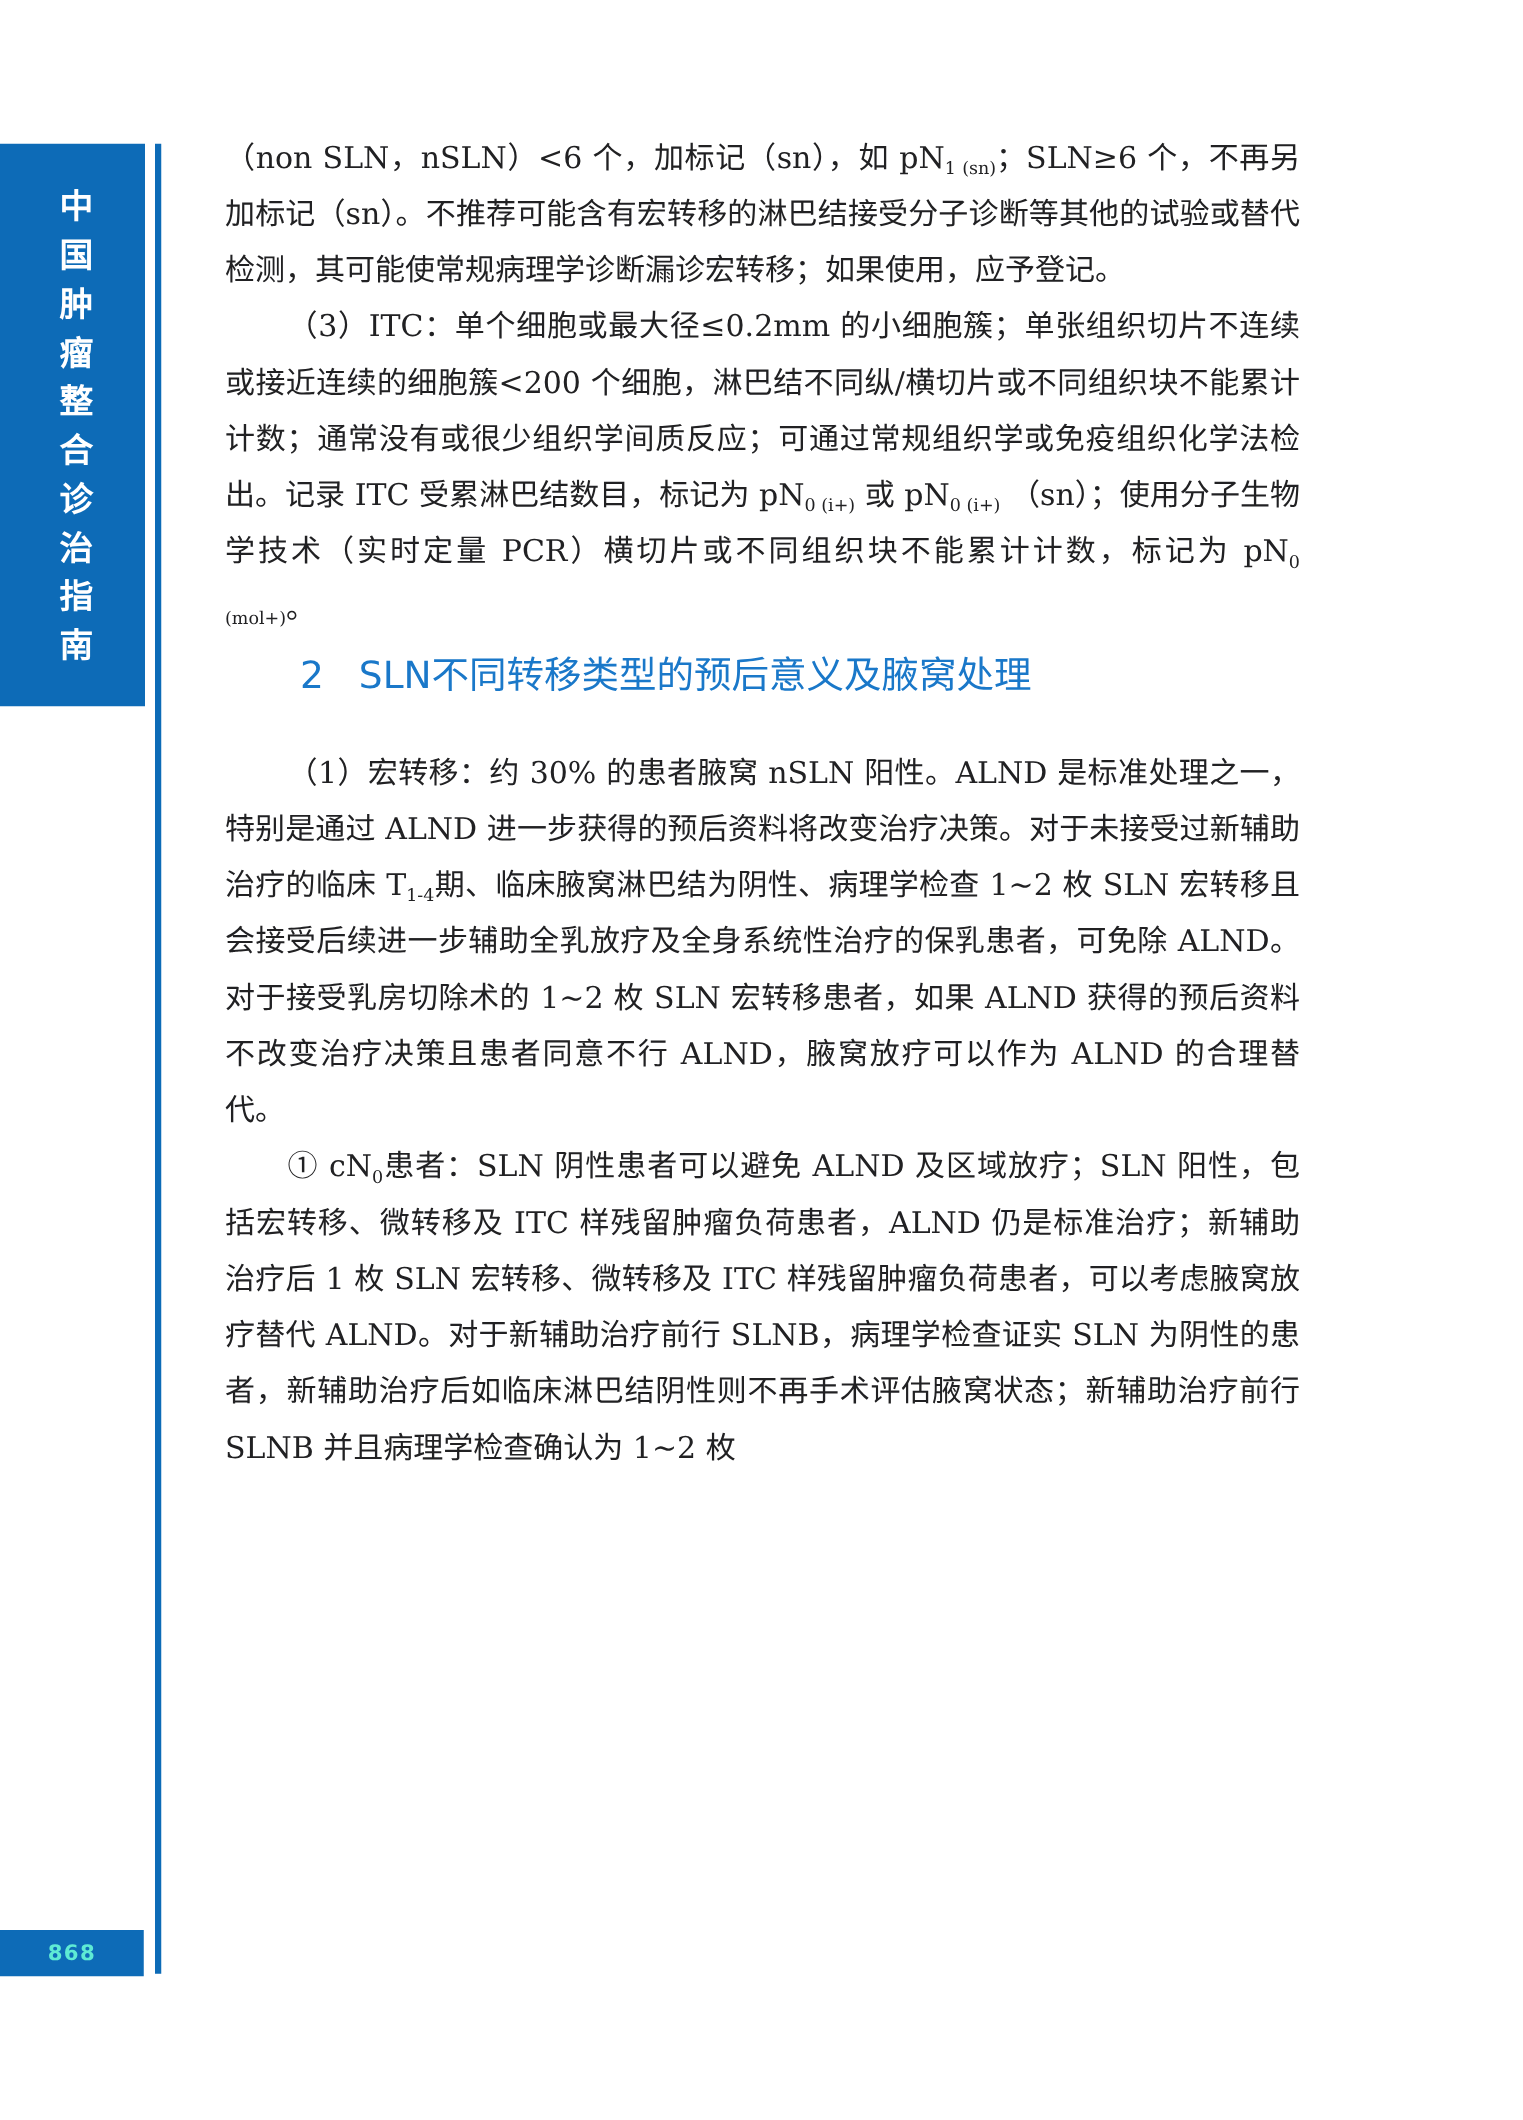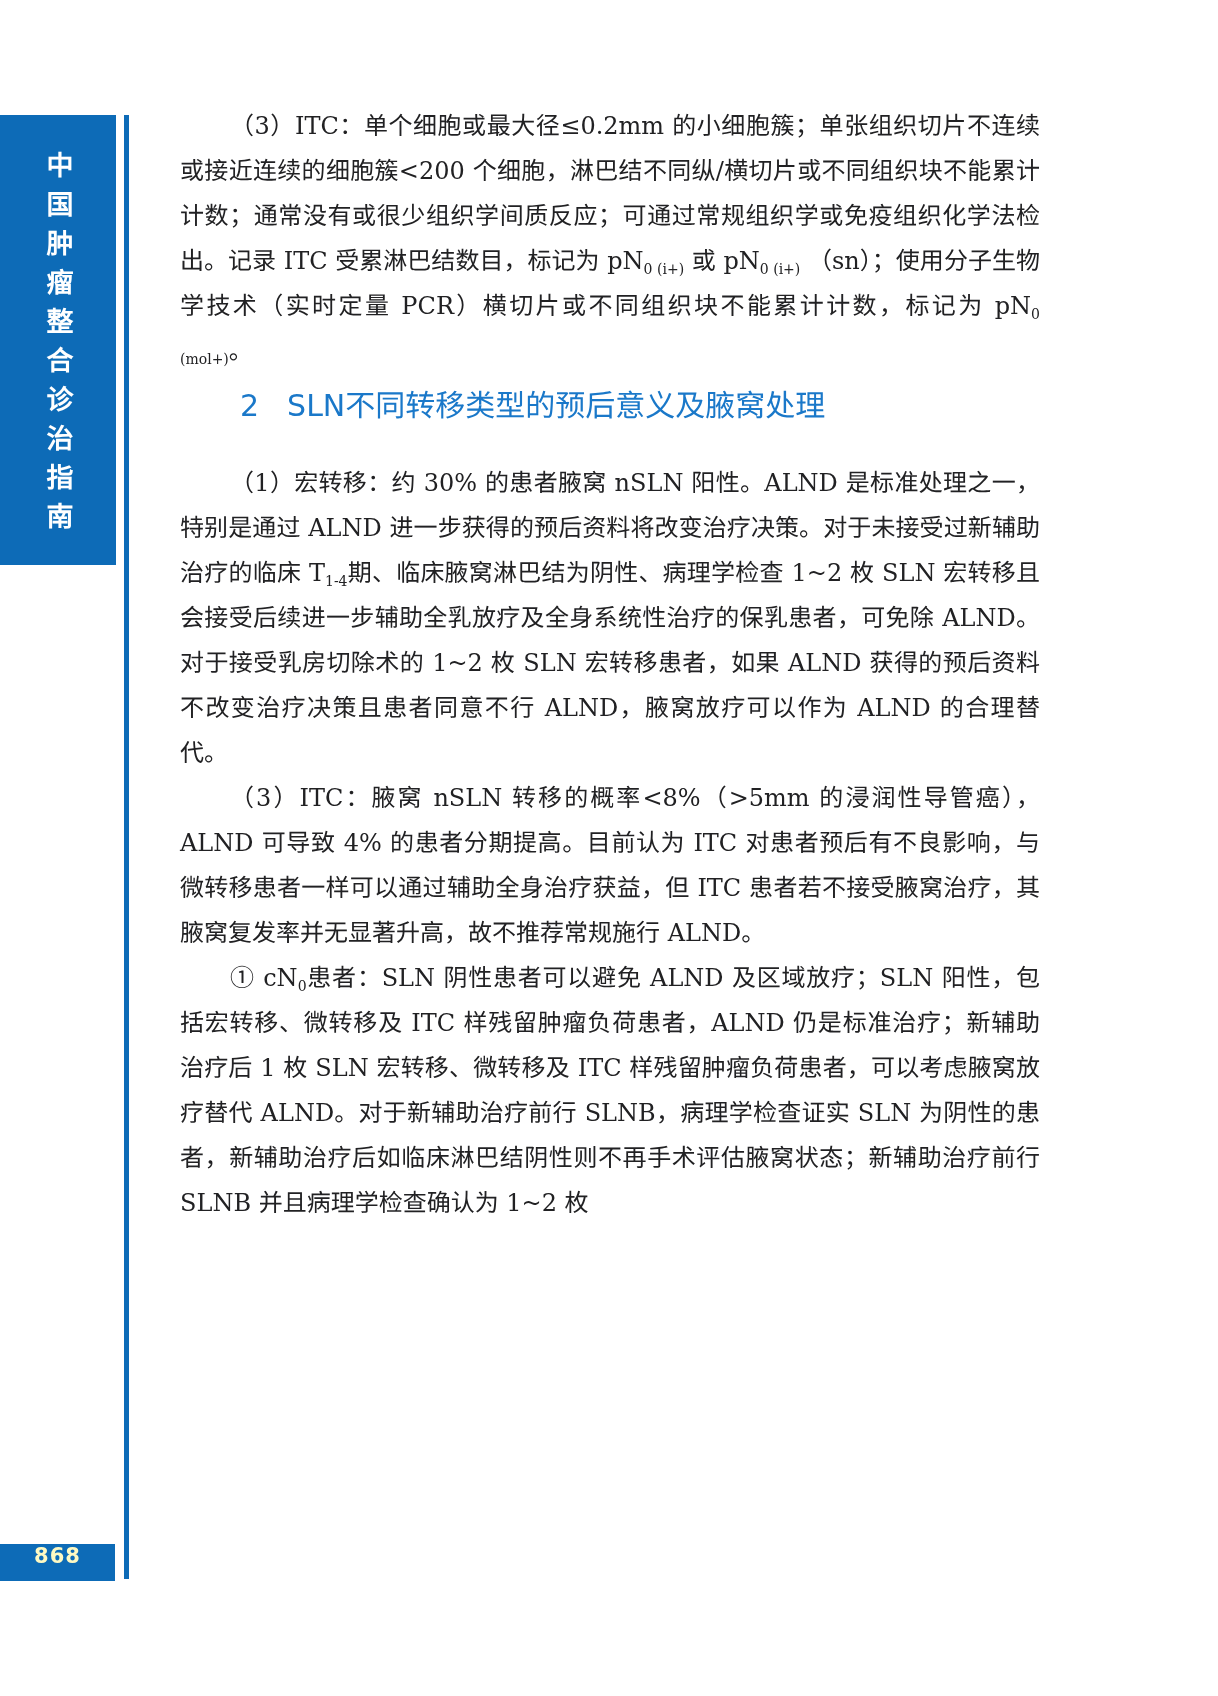--- a/index.html
+++ b/index.html
@@ -36,24 +36,24 @@
   .divider{
     position:absolute;left:124px;top:115px;
     width:5px;height:1464px;
     background:var(--accent);
   }
   
   .page-num{
     position:absolute;left:0;top:1544px;
     width:115px;height:37px;
     background:var(--accent);
-    display:flex;align-items:flex-start;justify-content:center;
-    color:#fef9c3;
+    display:flex;align-items:center;justify-content:center;
+    color:#5eead4;
     font-family:"DejaVu Sans","Liberation Sans",sans-serif;
-    font-weight:bold;font-size:21px;letter-spacing:1px;
+    font-weight:bold;font-size:17px;letter-spacing:1px;
   }
   
   .content{
     position:absolute;left:180px;top:104px;
     width:860px;
     color:var(--text);
     font-size:24px;
     line-height:45px;
     text-align:justify;
   }
@@ -89,27 +89,27 @@
 
   <div class="divider"></div>
 
   <div class="page-num">
     <span>868</span>
   </div>
 
   <div class="content">
 
     <div>
+        <p class="para"><span>（non SLN，nSLN）&lt;6 个，加标记（sn），如 pN</span><sub>1 (sn)</sub><span>；SLN≥6 个，不再另加标记（sn）。不推荐可能含有宏转移的淋巴结接受分子诊断等其他的试验或替代检测，其可能使常规病理学诊断漏诊宏转移；如果使用，应予登记。</span></p>
         <p class="para indent"><span>（3）ITC：单个细胞或最大径≤0.2mm 的小细胞簇；单张组织切片不连续或接近连续的细胞簇&lt;200 个细胞，淋巴结不同纵/横切片或不同组织块不能累计计数；通常没有或很少组织学间质反应；可通过常规组织学或免疫组织化学法检出。记录 ITC 受累淋巴结数目，标记为 pN</span><sub>0 (i+)</sub><span> 或 pN</span><sub>0 (i+)</sub><span> （sn）；使用分子生物学技术（实时定量 PCR）横切片或不同组织块不能累计计数，标记为 pN</span><sub>0 (mol+)</sub><span>。</span></p>
       </div>
 
     <h2 class="heading">
       <span class="h-num">2</span><span class="h-title">SLN不同转移类型的预后意义及腋窝处理</span>
     </h2>
 
     <div>
         <p class="para indent"><span>（1）宏转移：约 30% 的患者腋窝 nSLN 阳性。ALND 是标准处理之一，特别是通过 ALND 进一步获得的预后资料将改变治疗决策。对于未接受过新辅助治疗的临床 T</span><sub>1-4</sub><span>期、临床腋窝淋巴结为阴性、病理学检查 1~2 枚 SLN 宏转移且会接受后续进一步辅助全乳放疗及全身系统性治疗的保乳患者，可免除 ALND。对于接受乳房切除术的 1~2 枚 SLN 宏转移患者，如果 ALND 获得的预后资料不改变治疗决策且患者同意不行 ALND，腋窝放疗可以作为 ALND 的合理替代。</span></p>
-        <p class="para indent"><span>（3）ITC：腋窝 nSLN 转移的概率&lt;8%（&gt;5mm 的浸润性导管癌），ALND 可导致 4% 的患者分期提高。目前认为 ITC 对患者预后有不良影响，与微转移患者一样可以通过辅助全身治疗获益，但 ITC 患者若不接受腋窝治疗，其腋窝复发率并无显著升高，故不推荐常规施行 ALND。</span></p>
         <p class="para indent"><span>① cN</span><sub>0</sub><span>患者：SLN 阴性患者可以避免 ALND 及区域放疗；SLN 阳性，包括宏转移、微转移及 ITC 样残留肿瘤负荷患者，ALND 仍是标准治疗；新辅助治疗后 1 枚 SLN 宏转移、微转移及 ITC 样残留肿瘤负荷患者，可以考虑腋窝放疗替代 ALND。对于新辅助治疗前行 SLNB，病理学检查证实 SLN 为阴性的患者，新辅助治疗后如临床淋巴结阴性则不再手术评估腋窝状态；新辅助治疗前行 SLNB 并且病理学检查确认为 1~2 枚</span></p>
       </div>
 
   </div>
 </div>
 
 </body></html>

